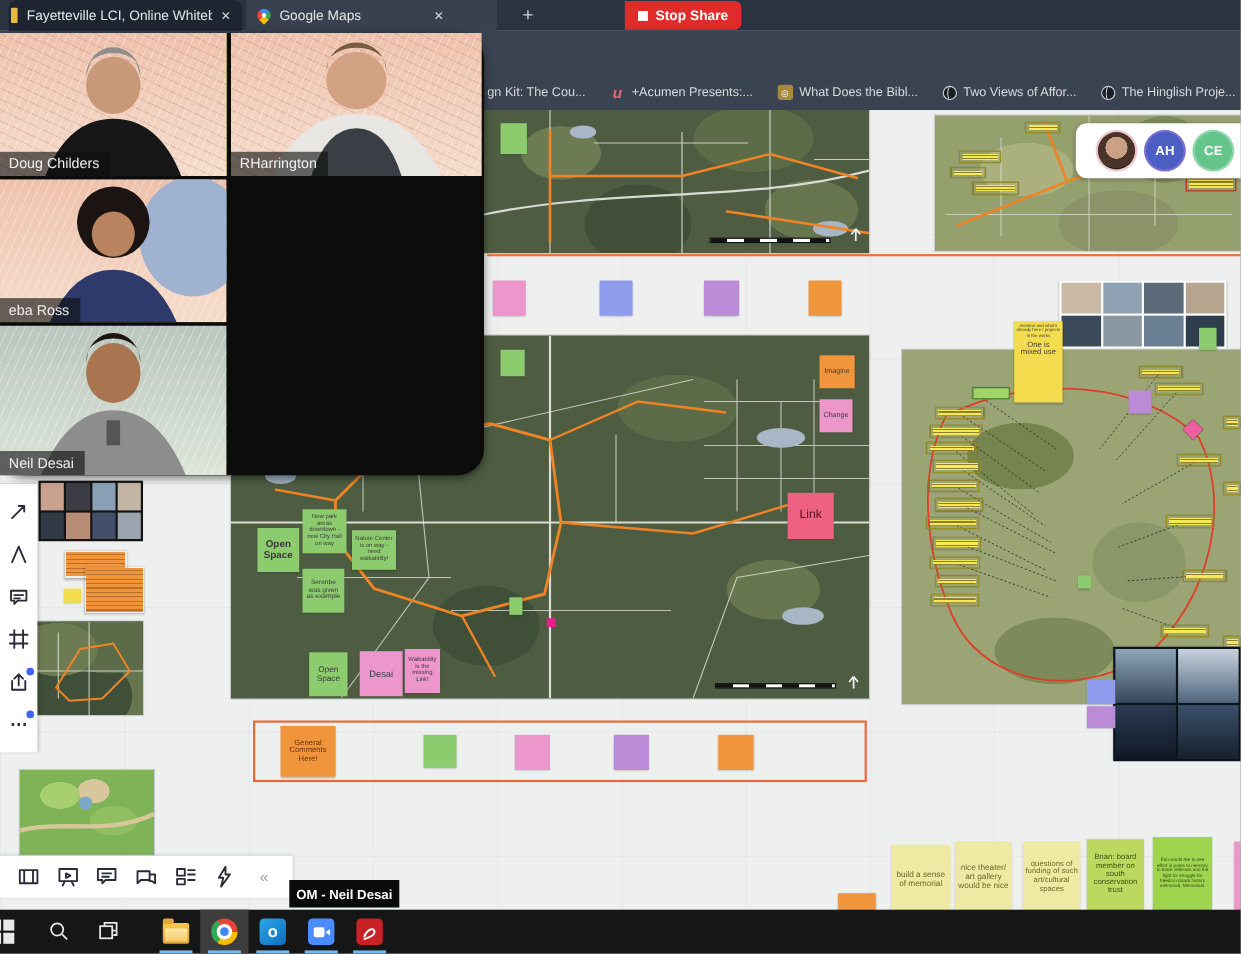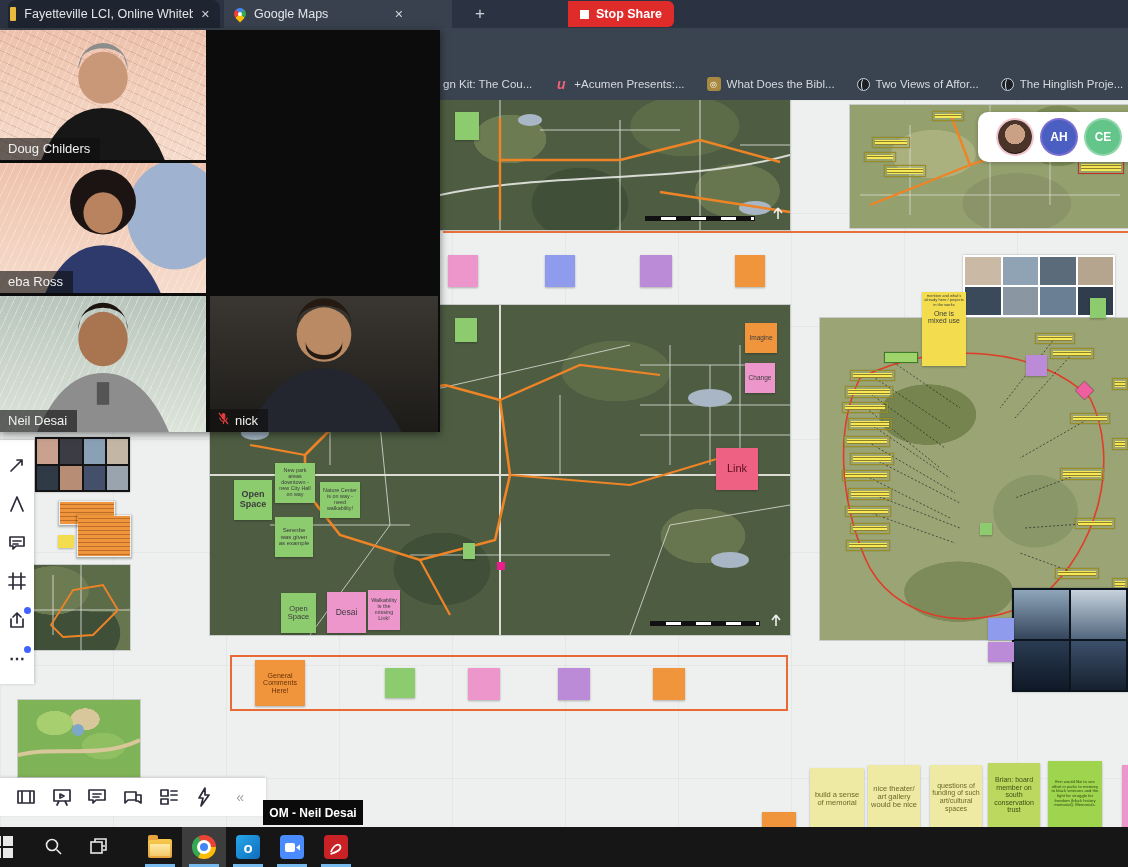--- a/index.html
+++ b/index.html
@@ -74,21 +74,21 @@
   
   #lefttoolbar{position:absolute;left:0;top:340px;width:34px;height:244px;background:#fff;box-shadow:1px 0 3px rgba(0,0,0,.18);display:flex;flex-direction:column;align-items:center;justify-content:space-around;padding:6px 0;}
   #bottomtoolbar{position:absolute;left:0;top:678px;width:266px;height:38px;background:#fff;box-shadow:0 -1px 3px rgba(0,0,0,.15);display:flex;align-items:center;justify-content:space-around;padding:0 8px;}
   .tool{position:relative;width:22px;height:22px;display:flex;align-items:center;justify-content:center;}
   .tool svg{stroke:#2b2b3a;stroke-width:1.7;fill:none;stroke-linecap:round;stroke-linejoin:round;}
   .bdot{position:absolute;right:-3px;top:-2px;width:7px;height:7px;border-radius:50%;background:#4262ff;}
   #collapse{color:#9aa0a8;font-size:14px;}
   #zoomlabel{position:absolute;left:263px;top:700px;width:100px;height:25px;background:#0b0b0b;color:#fff;font-weight:bold;font-size:12px;display:flex;align-items:center;justify-content:center;z-index:12;}
 
   
-  #meet{position:absolute;left:0;top:30px;width:440px;height:402px;background:#0c0c0c;z-index:45;box-shadow:0 2px 8px rgba(0,0,0,.5);}
+  #meet{position:absolute;left:0;top:30px;width:440px;height:402px;background:#0c0c0c;z-index:45;box-shadow:0 2px 8px rgba(0,0,0,.5);border-radius:24px;}
   .vtile{position:absolute;overflow:hidden;background:#222;}
   .vtile.active{outline:2px solid #cdd94e;outline-offset:-2px;}
   .sketchbg{position:absolute;inset:0;background:
       repeating-linear-gradient(115deg,rgba(255,255,255,.28) 0 1px,transparent 1px 7px),
       repeating-linear-gradient(25deg,rgba(140,90,70,.18) 0 1px,transparent 1px 9px),
       linear-gradient(#eec2ac,#f6dccc);}
   .person{position:absolute;left:0;bottom:0;width:100%;height:100%;}
   .nametag{position:absolute;left:0;bottom:0;background:rgba(15,15,15,.62);color:#f0f0f0;font-size:13px;padding:3px 10px 4px 8px;display:flex;align-items:center;gap:6px;}
   .micoff svg{width:11px;height:13px;}
 
@@ -445,20 +445,32 @@
       <svg class="person" viewBox="0 0 100 60" preserveAspectRatio="none">
         <path d="M20,60 Q30,36 50,36 Q70,36 80,60 Z" fill="#171717"></path>
         <circle cx="50" cy="22" r="12" fill="#c89878"></circle>
         <path d="M38,18 a12,12 0 0 1 24,0 l-2,-6 a12,8 0 0 0 -20,0 Z" fill="#8d8d8d"></path>
       </svg>
       <div class="nametag">
           <span>Doug Childers</span>
         </div>
     </div>
 
+    <div class="vtile" style="left:210px;top:0;width:228px;height:130px;">
+      <div class="sketchbg"></div>
+      <svg class="person" viewBox="0 0 100 60" preserveAspectRatio="none">
+        <path d="M16,60 Q28,34 50,34 Q72,34 84,60 Z" fill="#e8e6e2"></path>
+        <path d="M32,60 Q38,40 50,40 Q62,40 68,60 Z" fill="#3a3f46"></path>
+        <circle cx="50" cy="20" r="12" fill="#d2a183"></circle>
+        <path d="M38,16 a12,12 0 0 1 24,0 l-1,-5 a12,8 0 0 0 -22,0 Z" fill="#7a5c3e"></path>
+      </svg>
+      <div class="nametag">
+          <span>RHarrington</span>
+        </div>
+    </div>
 
     <div class="vtile" style="left:0;top:133px;width:206px;height:130px;">
       <div class="sketchbg" style="background:
         radial-gradient(80px 90px at 85% 40%,#9fb3d0 0 60%,transparent 61%),
         repeating-linear-gradient(115deg,rgba(255,255,255,.28) 0 1px,transparent 1px 7px),
         linear-gradient(#eec2ac,#f6dccc);"></div>
       <svg class="person" viewBox="0 0 100 60" preserveAspectRatio="none">
         <path d="M22,60 Q32,38 50,38 Q68,38 78,60 Z" fill="#2d3a6b"></path>
         <ellipse cx="50" cy="18" rx="16" ry="15" fill="#1b1412"></ellipse>
         <circle cx="50" cy="23" r="9.5" fill="#b9835f"></circle>
@@ -477,37 +489,20 @@
         <path d="M18,60 Q30,34 50,34 Q70,34 82,60 Z" fill="#8d8d8d"></path>
         <path d="M47,38 h6 v10 h-6 Z" fill="#555"></path>
         <circle cx="50" cy="19" r="12" fill="#a97450"></circle>
         <path d="M38,15 a12,12 0 0 1 24,0 l-1,-5 a12,8 0 0 0 -22,0 Z" fill="#1d1410"></path>
       </svg>
       <div class="nametag">
           <span>Neil Desai</span>
         </div>
     </div>
 
-    <div class="vtile" style="left:210px;top:266px;width:228px;height:136px;">
-      <div class="sketchbg" style="background:linear-gradient(#3a3732,#1d1b18);"></div>
-      <svg class="person" viewBox="0 0 100 60" preserveAspectRatio="none">
-        <path d="M16,60 Q30,32 50,32 Q70,32 84,60 Z" fill="#23262e"></path>
-        <circle cx="50" cy="17" r="12" fill="#b98a64"></circle>
-        <path d="M38,13 a12,12 0 0 1 24,0 l-1,-4 a12,8 0 0 0 -22,0 Z" fill="#241a12"></path>
-        <path d="M42,22 a8,6 0 0 0 16,0 v-2 a8,6 0 0 1 -16,0 Z" fill="#241a12"></path>
-      </svg>
-      <div class="nametag">
-        <span class="micoff"><svg viewBox="0 0 12 14">
-              <rect x="4" y="1" width="4" height="7" rx="2" fill="#e23c3c"></rect>
-              <path d="M2,6 a4,4 0 0 0 8,0 M6,10 v3" stroke="#e23c3c" stroke-width="1.2" fill="none"></path>
-              <path d="M1,1 L11,13" stroke="#e23c3c" stroke-width="1.4"></path>
-            </svg></span>
-        <span>nick</span>
-      </div>
-    </div>
   </div>
 
   <div id="taskbar">
     <div class="slot" style="width:18px;">
       <svg width="26" height="26" style="margin-left:-14px;">
           <g fill="#e8e8e8">
             <rect x="2" y="2" width="10" height="10"></rect>
             <rect x="14" y="2" width="10" height="10"></rect>
             <rect x="2" y="14" width="10" height="10"></rect>
             <rect x="14" y="14" width="10" height="10"></rect>

